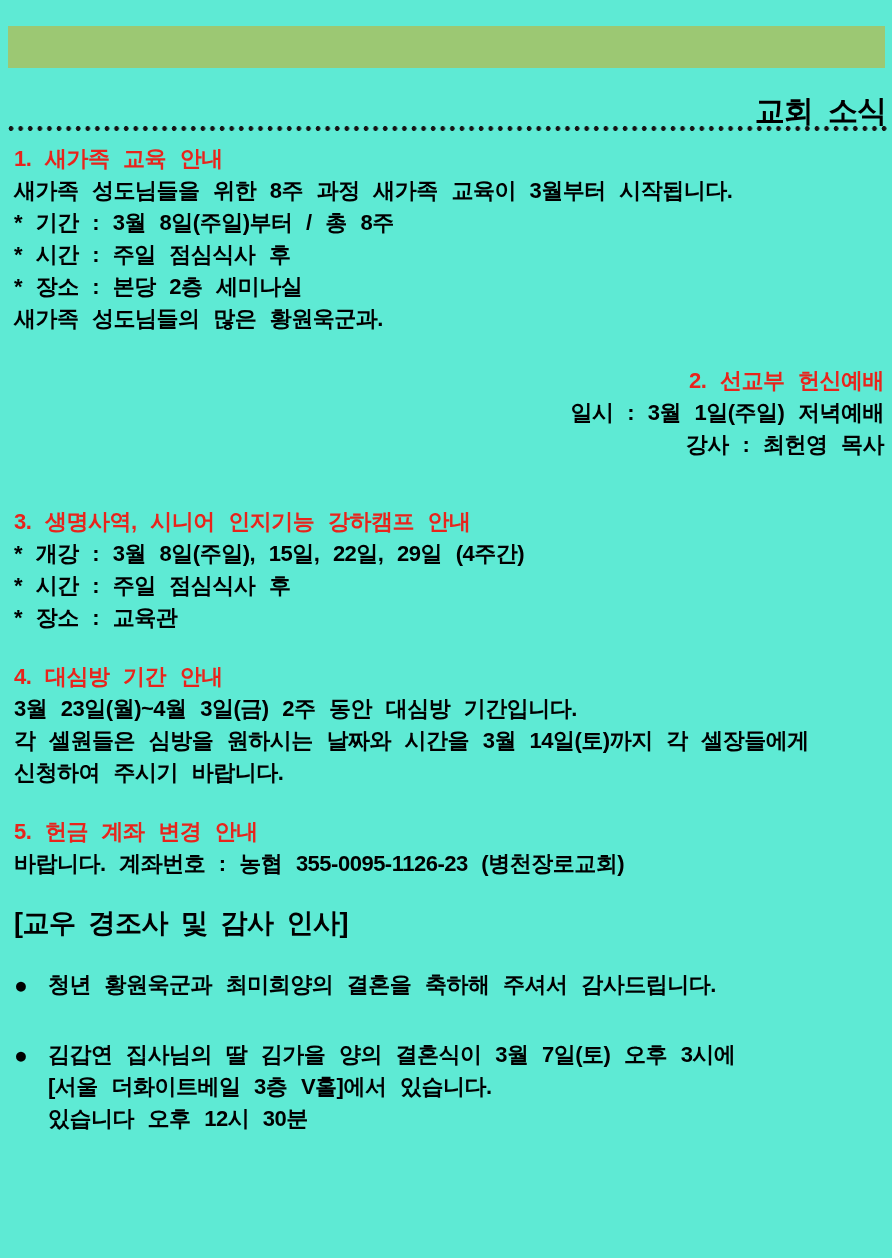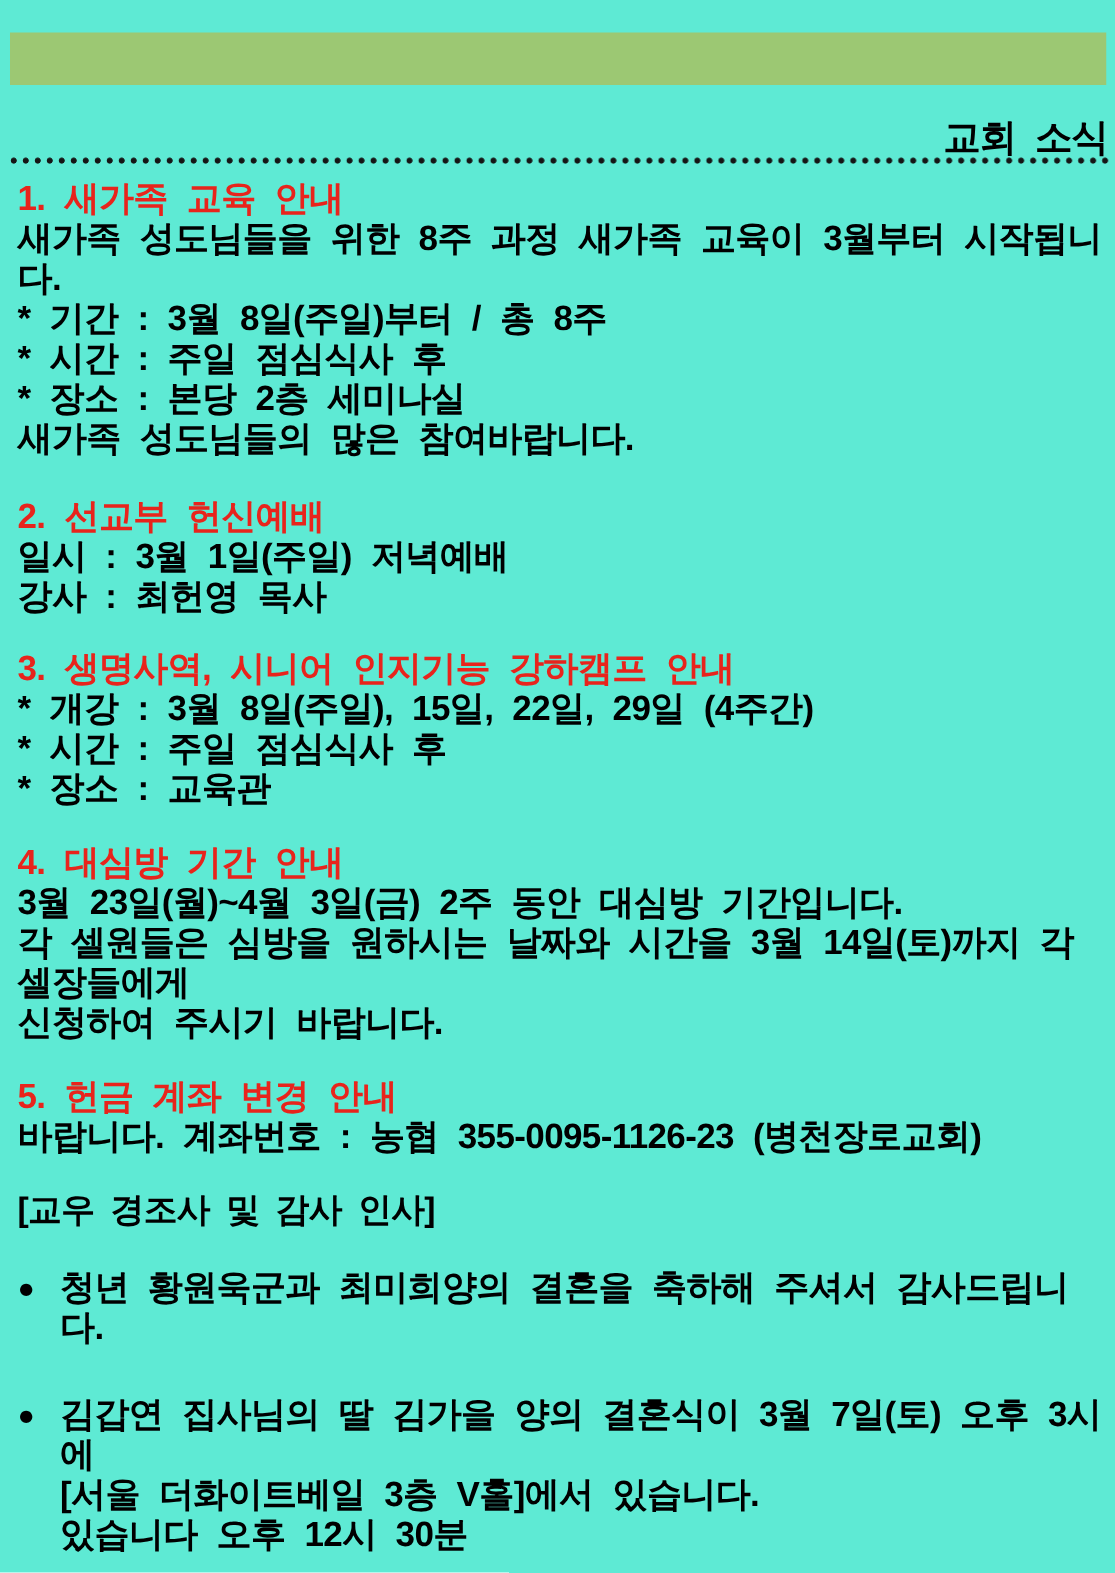--- a/index.html
+++ b/index.html
@@ -32,25 +32,25 @@
     position:absolute;right:2px;top:0;
     font-size:30px;line-height:34px;
     letter-spacing:-1px;word-spacing:8px;
     color:#000;
   }
   .content{
     position:absolute;left:14px;top:143px;right:8px;
     font-size:22px;line-height:32px;
     letter-spacing:-0.5px;word-spacing:8px;
   }
-  .content p,.content h2{margin:0;padding:0;font-size:28px;line-height:32px;}
+  .content p,.content h2{margin:0;padding:0;font-size:22px;line-height:32px;}
   .red{color:var(--heading_red);}
   .sec{margin:0;}
   .mb30{margin-bottom:30px;}
-  .mb29{margin-bottom:26px;}
+  .mb29{margin-bottom:45px;text-align:right;}
   .mb27{margin-bottom:27px;margin-top:24px;}
   .mb22{margin-bottom:22px;}
   .greet-head{
     font-size:27px !important;line-height:42px !important;
     letter-spacing:-0.5px;word-spacing:6px;
     margin-bottom:25px !important;
   }
   .bullet{display:flex;align-items:flex-start;}
   .bullet .dot{
     flex:0 0 34px;width:34px;
@@ -72,21 +72,21 @@
   </div>
 
   <div class="content">
 
     <section class="sec mb30">
       <h2 class="red">1. 새가족 교육 안내</h2>
       <p>새가족 성도님들을 위한 8주 과정 새가족 교육이 3월부터 시작됩니다.</p>
       <p>* 기간 : 3월 8일(주일)부터 / 총 8주</p>
       <p>* 시간 : 주일 점심식사 후</p>
       <p>* 장소 : 본당 2층 세미나실</p>
-      <p>새가족 성도님들의 많은 참여바랍니다.</p>
+      <p>새가족 성도님들의 많은 황원욱군과.</p>
     </section>
 
     <section class="sec mb29">
       <h2 class="red">2. 선교부 헌신예배</h2>
       <p>일시 : 3월 1일(주일) 저녁예배</p>
       <p>강사 : 최헌영 목사</p>
     </section>
 
     <section class="sec mb27">
       <h2 class="red">3. 생명사역, 시니어 인지기능 강하캠프 안내</h2>

